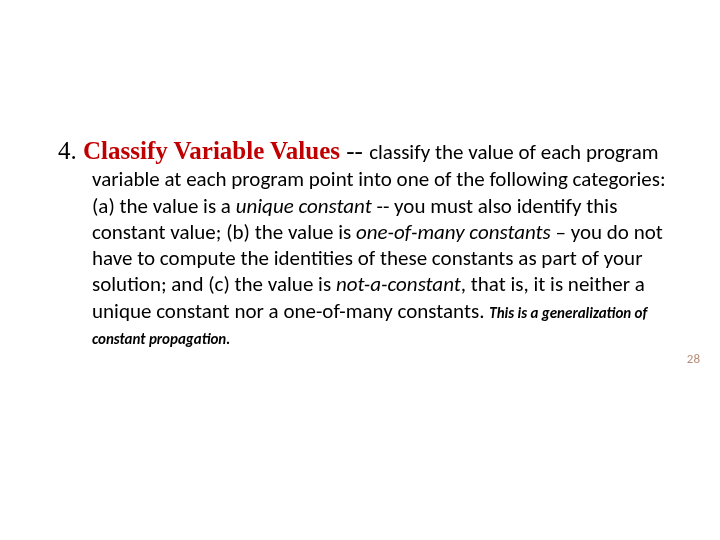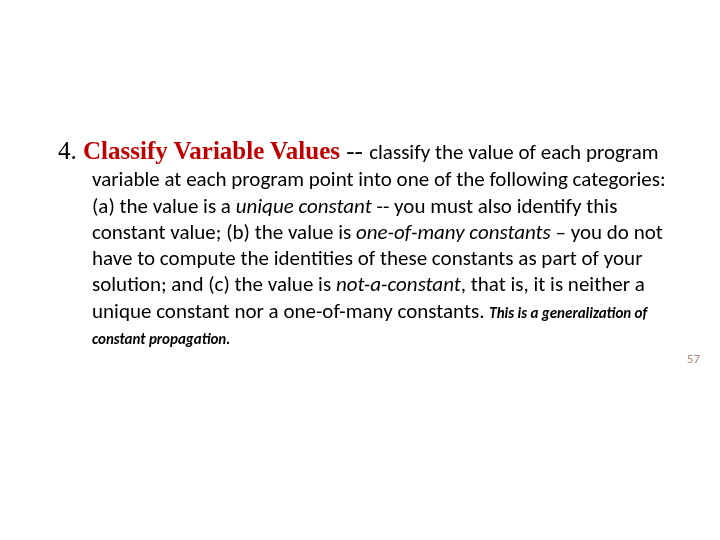--- a/index.html
+++ b/index.html
@@ -69,15 +69,15 @@
 <body>
 
 <div class="slide">
 
   <div class="content">
     <p class="hang">
       <span class="num">4. </span><span class="title-red">Classify Variable Values</span><span class="dashes"> -- </span><span>classify the value of each program variable at each program point into one of the following categories: (a) the value is a </span><span class="ital">unique constant</span><span> -- you must also identify this constant value; (b) the value is </span><span class="ital">one-of-many constants</span><span> – you do not have to compute the identities of these constants as part of your solution; and (c) the value is </span><span class="ital">not-a-constant</span><span>, that is, it is neither a unique constant nor a one-of-many constants. </span><span class="note">This is a generalization of constant propagation.</span>
     </p>
   </div>
 
-  <div class="pagenum">57</div>
+  <div class="pagenum">28</div>
 
 </div>
 
 </body></html>

